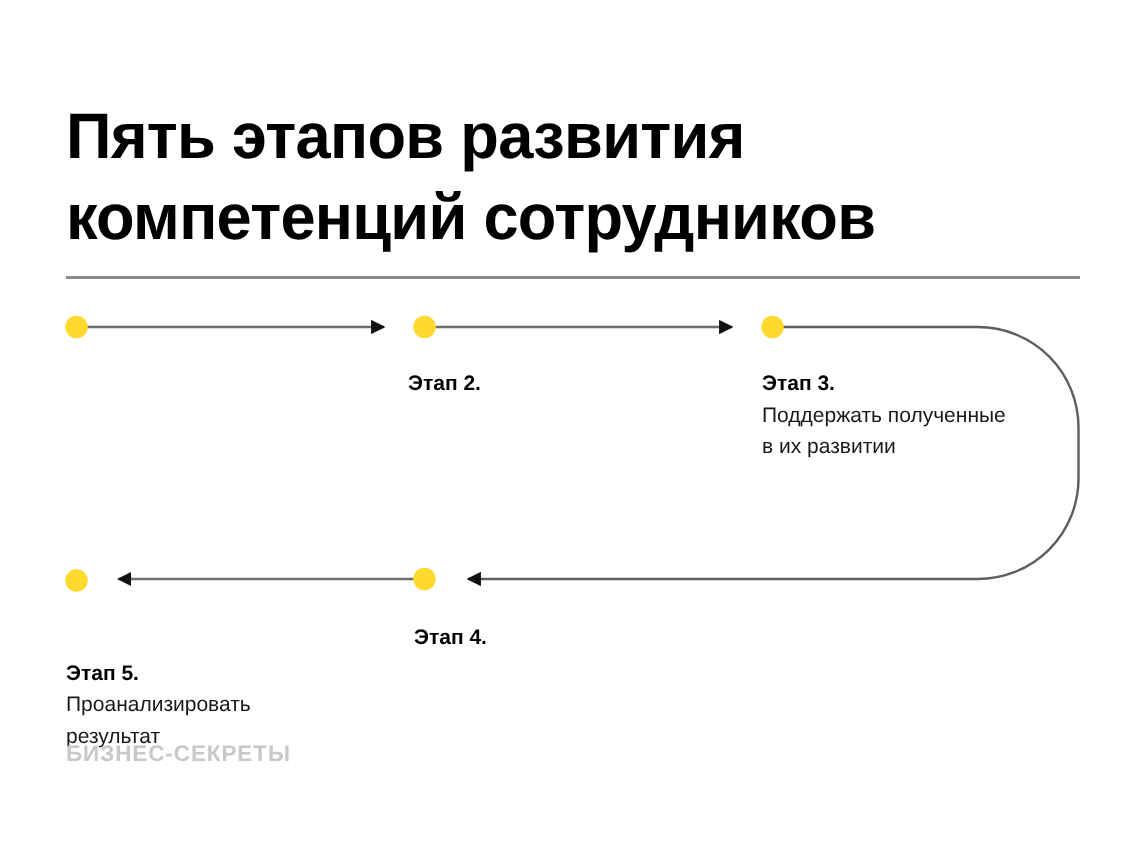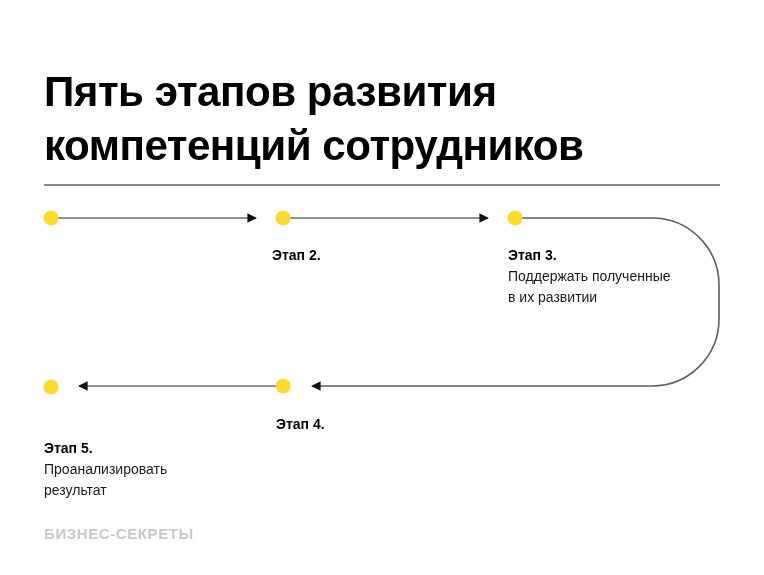--- a/index.html
+++ b/index.html
@@ -18,21 +18,21 @@
       position: absolute; left: 44px; top: 184px; width: 676px; height: 2px; background: #8a8a8a;
     }
     svg.flow { position: absolute; left: 0; top: 0; }
     .step {
       position: absolute; font-size: 14px; line-height: 21px; color: #1a1a1a;
     }
     .step .label { font-weight: 700; display: block; color: #000; }
     .step .text { display: block; white-space: pre-line; }
     .brand {
       position: absolute; left: 44px; top: 494px; font-weight: 700; font-size: 15px;
-      letter-spacing: 0.6px; color: #c8c8c8; margin-top: 31px;
+      letter-spacing: 0.6px; color: #c8c8c8;
     }
   </style>
 </head>
 <body>
 
 <h1 class="title">
   <span>Пять этапов развития</span>
   <span>компетенций сотрудников</span>
 </h1>
 

